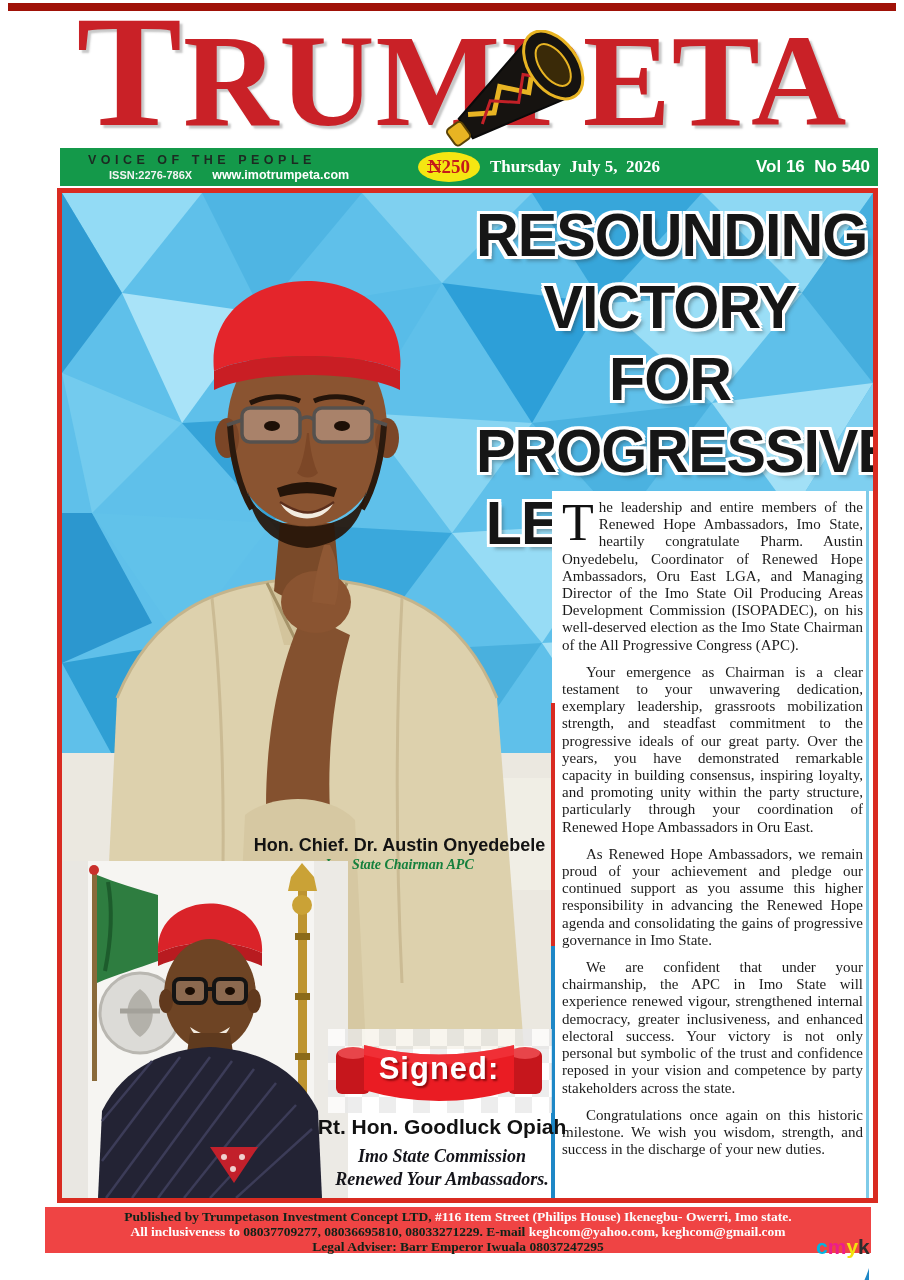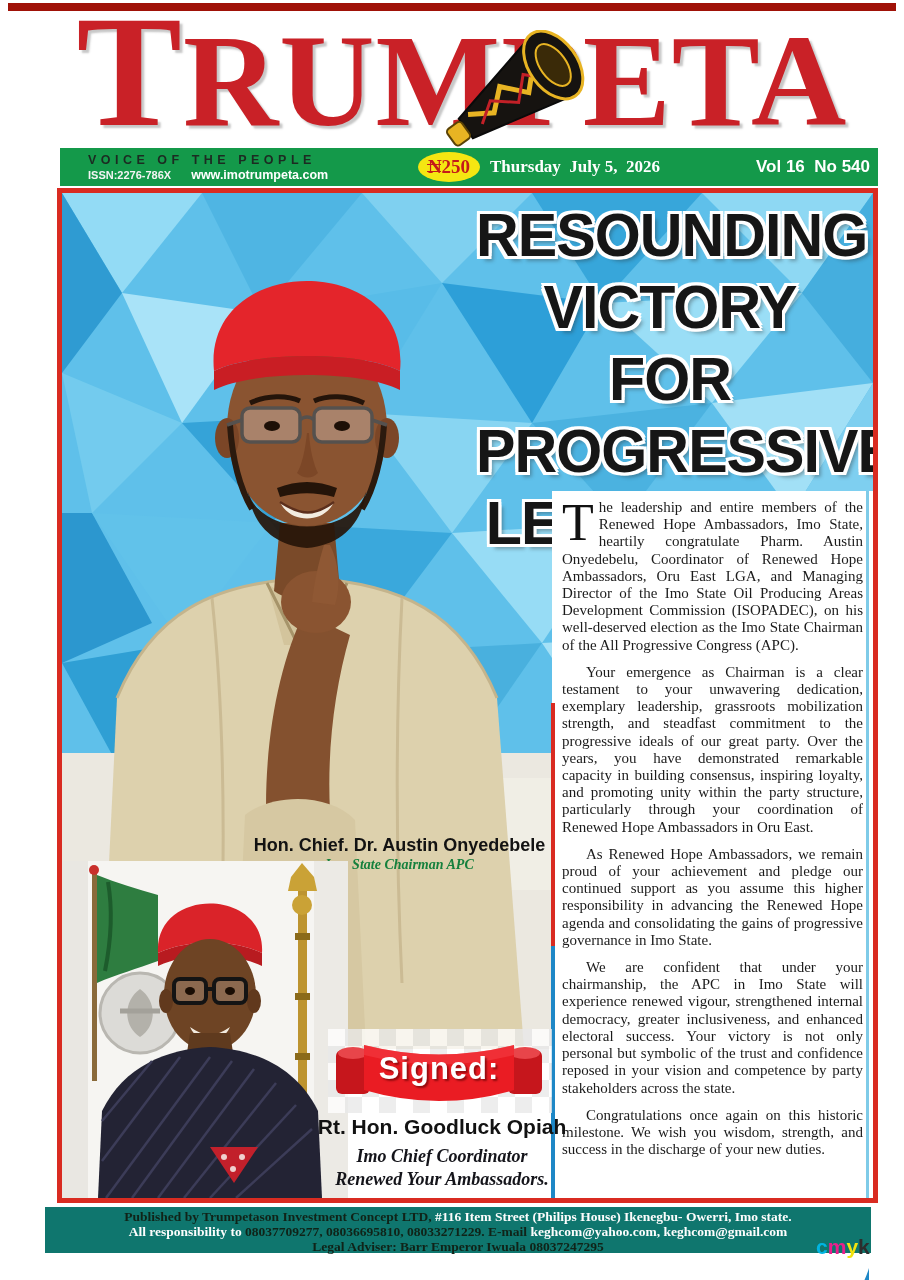--- a/index.html
+++ b/index.html
@@ -17,21 +17,21 @@
             text-shadow:3px 3px 2px rgba(130,130,130,.45);letter-spacing:1px;}
   .mast-initial{font-size:158px;line-height:132px;vertical-align:baseline;}
   .mast-rest{font-size:132px;line-height:132px;}
   .trumpet{position:absolute;left:430px;top:30px;width:172px;height:124px;}
 
   
   .infobar{position:absolute;left:60px;top:148px;width:818px;height:38px;background:#14994a;
            display:flex;align-items:center;padding:0;box-sizing:border-box;}
   .info-left{width:330px;margin-left:28px;display:flex;flex-direction:column;justify-content:center;}
   .tagline{font-size:12.5px;font-weight:600;letter-spacing:4.5px;color:#1c2b22;line-height:15px;}
-  .info-sub{display:flex;align-items:baseline;line-height:14px;}
+  .info-sub{display:flex;align-items:baseline;line-height:14px;margin-left:21px;}
   .issn{font-size:11px;font-weight:bold;color:#f4f4f4;}
   .website{font-size:12.5px;font-weight:bold;color:#ffffff;margin-left:20px;}
   .price-oval{position:relative;width:62px;height:30px;background:#f5e612;border-radius:50%;
               display:flex;align-items:center;justify-content:center;flex:0 0 auto;}
   .price-text{font-family:"Liberation Serif",serif;font-weight:bold;font-size:19px;color:#c41a1a;}
   .naira-bars{position:absolute;left:9px;top:12px;width:14px;height:6px;
               border-top:1.6px solid #c41a1a;border-bottom:1.6px solid #c41a1a;}
   .issue-date{font-family:"Liberation Serif",serif;font-weight:bold;font-size:17px;color:#fff;
               margin-left:10px;white-space:pre;}
   .volume{font-weight:bold;font-size:17px;color:#fff;margin-left:auto;margin-right:8px;white-space:pre;}
@@ -90,21 +90,21 @@
   .ribbon-text{position:absolute;left:272px;top:858px;width:210px;text-align:center;
      font-weight:bold;font-size:31px;color:#fff;letter-spacing:1px;
      text-shadow:2px 2px 2px rgba(90,0,0,.6);}
   .sig-name{position:absolute;left:252px;top:922px;width:256px;text-align:center;
      font-weight:bold;font-size:21px;color:#121212;}
   .sig-title{position:absolute;left:252px;top:952px;width:256px;text-align:center;
      font-family:"Liberation Serif",serif;font-style:italic;font-weight:bold;
      font-size:18px;line-height:23px;color:#14141a;}
 
   
-  .footer{position:absolute;left:45px;top:1207px;width:826px;height:46px;background:#0f766e;
+  .footer{position:absolute;left:45px;top:1207px;width:826px;height:46px;background:#ef4444;
           text-align:center;font-family:"Liberation Serif",serif;font-weight:bold;
           font-size:13.5px;line-height:15px;padding-top:2px;box-sizing:border-box;}
   .footer .f-line{white-space:pre-wrap;}
   .f-black{color:#102318;}
   .f-white{color:#fdfdfd;}
 
   .cmyk{position:absolute;left:816px;top:1236px;font-size:21px;font-weight:bold;line-height:22px;}
   .cmyk .c{color:#00b5e2;}
   .cmyk .m{color:#ec1e8c;}
   .cmyk .y{color:#f2e30e;}
@@ -300,26 +300,26 @@
       <rect x="2" y="12" width="34" height="44" rx="6" fill="#c6161c"></rect>
       <rect x="174" y="12" width="34" height="44" rx="6" fill="#c6161c"></rect>
       <ellipse cx="19" cy="15" rx="15" ry="6" fill="#e8454a"></ellipse>
       <ellipse cx="191" cy="15" rx="15" ry="6" fill="#e8454a"></ellipse>
       <path d="M30,7 Q105,26 180,7 L180,52 Q105,74 30,52 Z" fill="#ea1c23"></path>
       <path d="M30,7 Q105,26 180,7 L180,17 Q105,36 30,17 Z" fill="#f8474d" opacity="0.45"></path>
     </svg>
     <div class="ribbon-text">Signed:</div>
     <div class="sig-name">Rt. Hon. Goodluck Opiah</div>
     <div class="sig-title">
-      <div>Imo Chief Coordinator</div>
+      <div>Imo State Commission</div>
       <div>Renewed Your Ambassadors.</div>
     </div>
 
   </div>
 </div>
 
 <div class="footer">
   <div class="f-line"><span class="f-black">Published by Trumpetason Investment Concept LTD,</span><span class="f-white"> #116 Item Street (Philips House) Ikenegbu- Owerri, Imo state.</span></div>
-  <div class="f-line"><span class="f-white">All responsibility to </span><span class="f-black">08037709277, 08036695810, 08033271229</span><span class="f-black">. </span><span class="f-black">E-mail</span><span class="f-white"> keghcom@yahoo.com, keghcom@gmail.com</span></div>
+  <div class="f-line"><span class="f-white">All inclusiveness to </span><span class="f-black">08037709277, 08036695810, 08033271229</span><span class="f-black">. </span><span class="f-black">E-mail</span><span class="f-white"> keghcom@yahoo.com, keghcom@gmail.com</span></div>
   <div class="f-line f-black">Legal Adviser: Barr Emperor Iwuala 08037247295</div>
 </div>
 
 <div class="cmyk"><span class="c">c</span><span class="m">m</span><span class="y">y</span><span class="k">k</span></div>
 
 </body></html>

